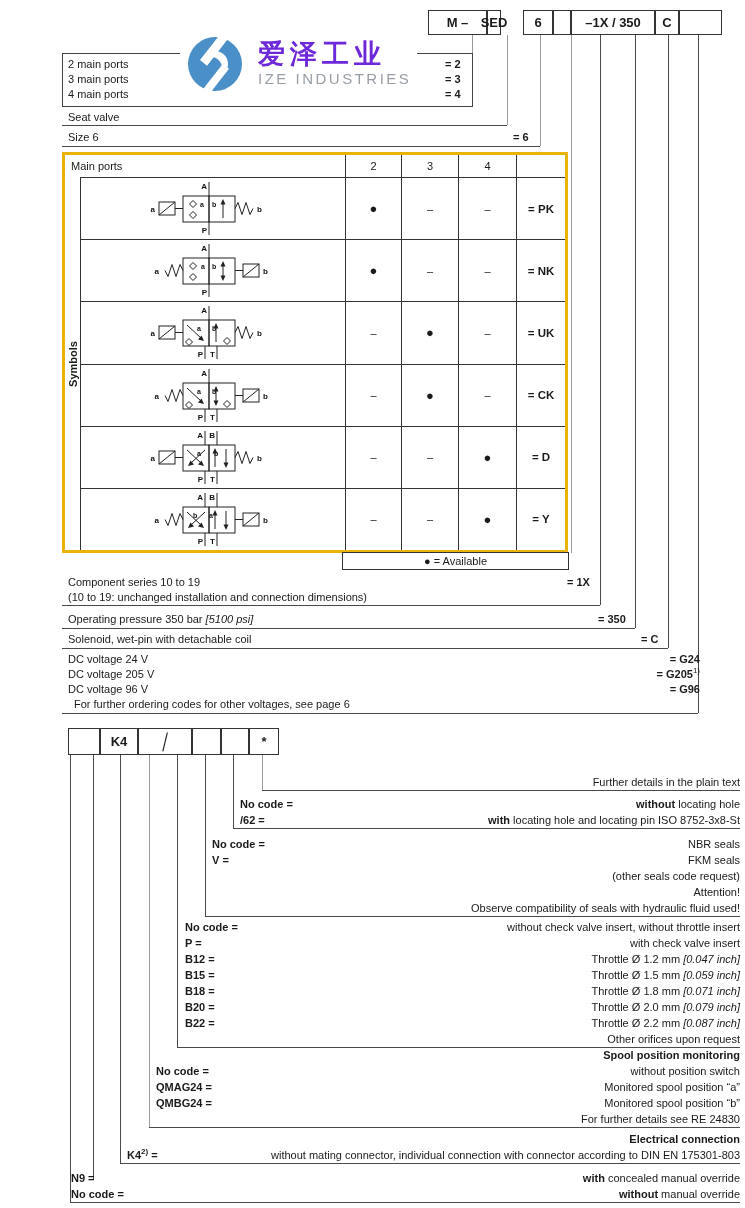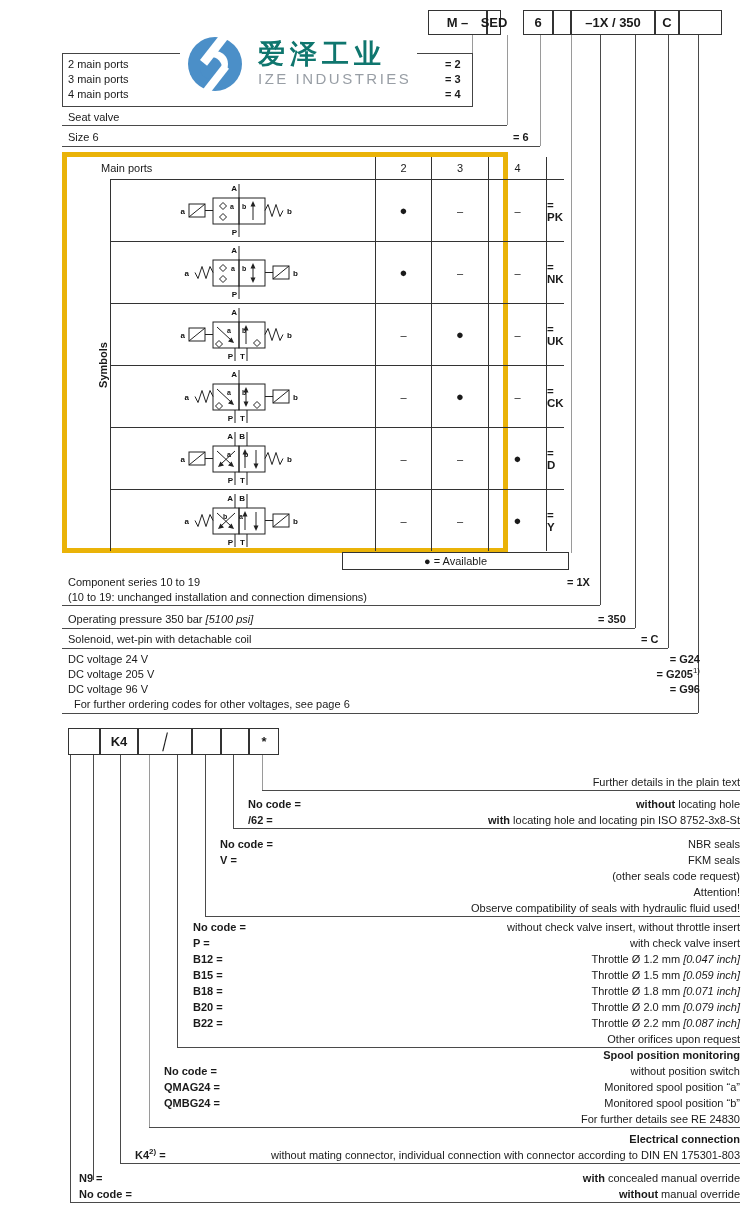--- a/index.html
+++ b/index.html
@@ -6,42 +6,42 @@
   .page{position:relative;width:745px;height:1208px;background:#fff;overflow:hidden;
         font-family:"Liberation Sans","DejaVu Sans",sans-serif;font-size:11px;color:#1a1a1a;}
   .ln{position:absolute;background:#4a4a4a;}
   .ln.g{background:#9a9a9a;}
   .codebox{position:absolute;top:10px;height:25px;border:1px solid #333;box-sizing:border-box;
            display:flex;align-items:center;justify-content:center;font-weight:bold;font-size:13px;background:#fff;}
   .codebox.b2{top:728px;height:27px;}
   .codebox .slash{display:inline-block;transform:scaleY(1.7) skewX(-8deg);font-weight:normal;font-size:15px;}
   .rect{position:absolute;border:1px solid #444;box-sizing:border-box;}
   .logo{position:absolute;left:180px;top:33px;display:flex;align-items:center;gap:14px;background:#fff;padding:2px 6px;}
-  .logo .cn{font-size:27px;font-weight:bold;color:#0f766e;letter-spacing:5px;line-height:30px;}
+  .logo .cn{font-size:27px;font-weight:bold;color:#6d28d9;letter-spacing:5px;line-height:30px;}
   .logo .en{font-size:15px;color:#989ea5;letter-spacing:2.5px;line-height:20px;}
   .srow{position:absolute;height:15px;line-height:15px;}
   .abscode{position:absolute;font-weight:bold;}
   sup{font-size:8px;vertical-align:super;line-height:0;}
   
-  #symtab{position:absolute;left:62px;top:152px;width:446px;height:401px;border:5px solid #eab308;
+  #symtab{position:absolute;left:62px;top:152px;width:506px;height:401px;border:3px solid #eab308;
           box-sizing:border-box;display:grid;grid-template-columns:15px 265px 56px 57px 58px auto;
-          grid-template-rows:22px repeat(6,1fr);background:#fff;padding-left:28px;}
+          grid-template-rows:22px repeat(6,1fr);background:#fff;}
   #symtab .cell{display:flex;align-items:center;justify-content:center;box-sizing:border-box;}
   #symtab .bl{border-left:1px solid #333;}
   #symtab .bt{border-top:1px solid #333;}
   #symtab .hdr{justify-content:flex-start;padding-left:6px;}
   #symtab .codecell{font-weight:bold;font-size:11.5px;}
   #symtab .dot{font-size:13px;}
   #symtab .side span{transform:rotate(-90deg);font-weight:bold;white-space:nowrap;}
   #legendbox{position:absolute;left:342px;top:552px;width:227px;height:18px;border:1px solid #333;
              box-sizing:border-box;background:#fff;display:flex;align-items:center;justify-content:center;}
   
   .bsec{position:absolute;}
   .brow{position:relative;height:16px;line-height:16px;text-align:right;white-space:nowrap;}
-  .brow .oc{position:absolute;left:8px;top:0;font-weight:bold;text-align:left;}
+  .brow .oc{position:absolute;left:0;top:0;font-weight:bold;text-align:left;}
   .brow.title{font-weight:bold;}
   .brule{position:absolute;height:1px;background:#4a4a4a;}
 </style>
 </head>
 <body>
 
 <div class="page">
 
   <div id="lines">
       <div class="ln g" style="left: 472px; top: 35px; width: 1px; height: 18px;"></div>

